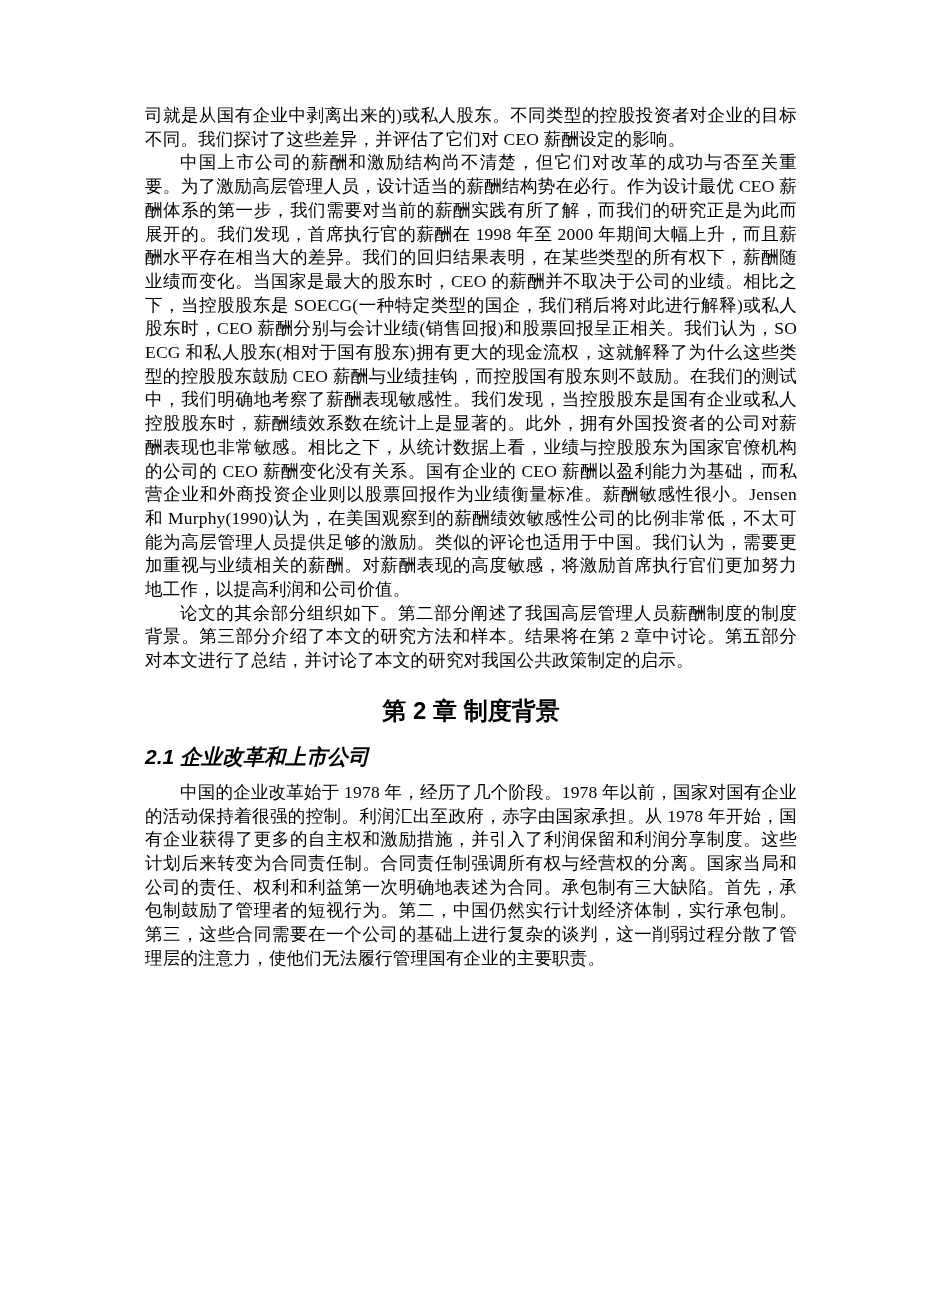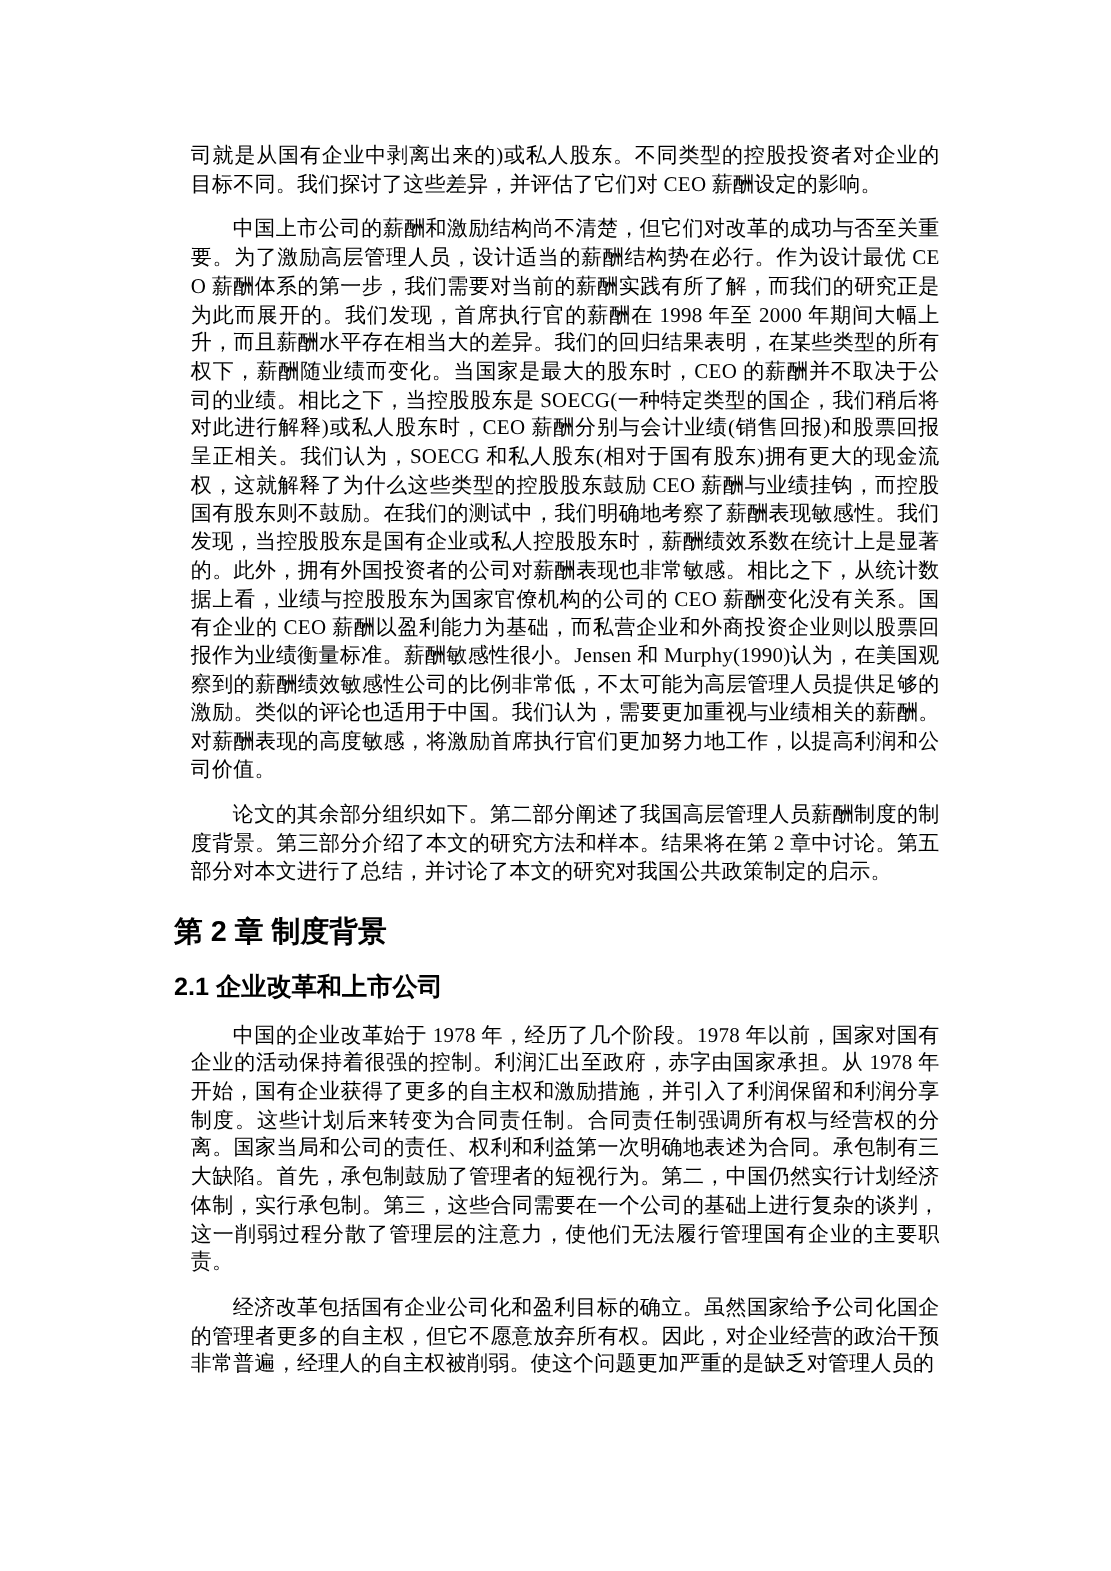--- a/index.html
+++ b/index.html
@@ -13,45 +13,46 @@
     font-family: "Liberation Serif", "DejaVu Serif", serif;
     color: #000000;
   }
   .content {
     position: absolute;
     left: 145px;
     top: 104px;
     width: 652px;
   }
   p.para {
-    margin: 14px;
+    margin: 0;
     font-size: 17.5px;
     line-height: 23.7px;
     text-align: justify;
     letter-spacing: 0.2px;
     word-break: break-all;
   }
   p.para.indent { text-indent: 2em; }
   h1.chapter-heading {
     margin: 22px 0 16px 0;
     font-family: "Liberation Sans", "DejaVu Sans", sans-serif;
     font-weight: bold;
     font-size: 24px;
     line-height: 32px;
-    text-align: left;
+    text-align: center;
     color: #000000;
   }
   h2.section-heading {
     margin: 14px 0 10px 0;
     font-family: "Liberation Sans", "DejaVu Sans", sans-serif;
     font-weight: bold;
     font-size: 21px;
     line-height: 28px;
     text-align: left;
     color: #000000;
+    font-style: italic;
   }
 </style>
 </head>
 <body>
 
 <div class="page">
   <div class="content">
 
     <p class="para">司就是从国有企业中剥离出来的)或私人股东。不同类型的控股投资者对企业的目标不同。我们探讨了这些差异，并评估了它们对 CEO 薪酬设定的影响。</p>
 
@@ -59,16 +60,15 @@
 
     <p class="para indent">论文的其余部分组织如下。第二部分阐述了我国高层管理人员薪酬制度的制度背景。第三部分介绍了本文的研究方法和样本。结果将在第 2 章中讨论。第五部分对本文进行了总结，并讨论了本文的研究对我国公共政策制定的启示。</p>
 
     <h1 class="chapter-heading">第 2 章 制度背景</h1>
 
     <h2 class="section-heading">2.1 企业改革和上市公司</h2>
 
     <p class="para indent">中国的企业改革始于 1978 年，经历了几个阶段。1978 年以前，国家对国有企业的活动保持着很强的控制。利润汇出至政府，赤字由国家承担。从 1978 年开始，国有企业获得了更多的自主权和激励措施，并引入了利润保留和利润分享制度。这些计划后来转变为合同责任制。合同责任制强调所有权与经营权的分离。国家当局和公司的责任、权利和利益第一次明确地表述为合同。承包制有三大缺陷。首先，承包制鼓励了管理者的短视行为。第二，中国仍然实行计划经济体制，实行承包制。第三，这些合同需要在一个公司的基础上进行复杂的谈判，这一削弱过程分散了管理层的注意力，使他们无法履行管理国有企业的主要职责。</p>
 
 
-    <p class="para indent">经济改革包括国有企业公司化和盈利目标的确立。虽然国家给予公司化国企的管理者更多的自主权，但它不愿意放弃所有权。因此，对企业经营的政治干预非常普遍，经理人的自主权被削弱。使这个问题更加严重的是缺乏对管理人员的</p>
 
   </div>
 </div>
 
 </body></html>

